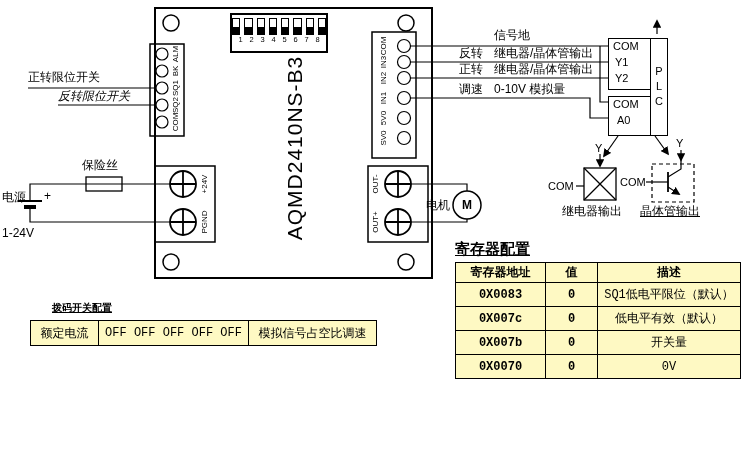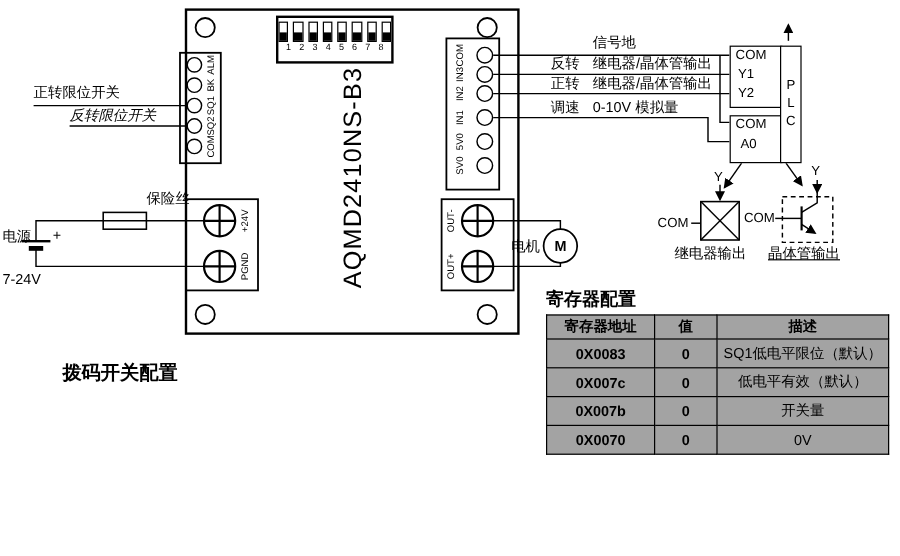--- a/index.html
+++ b/index.html
@@ -10,27 +10,27 @@
   .dip{position:absolute;border:2px solid #000;background:#fff;}
   .dip-slots{display:flex;gap:4px;justify-content:center;margin-top:3px;}
   .slot{width:7px;height:15px;border:1px solid #000;position:relative;background:#fff;}
   .slot::after{content:"";position:absolute;left:0;right:0;bottom:0;height:7px;background:#000;}
   .dip-nums{display:flex;gap:4px;justify-content:center;margin-top:1px;}
   .dip-nums span{width:7px;text-align:center;font-size:7.5px;line-height:8px;}
   .model{position:absolute;left:187px;top:134px;width:220px;height:28px;transform:rotate(-90deg);text-align:center;font-size:21px;letter-spacing:1px;}
   .plcbox{position:absolute;border:1.5px solid #000;background:#fff;}
   .plcbox span{position:absolute;font-size:11px;line-height:12px;white-space:nowrap;}
   .plcstrip{position:absolute;border:1.5px solid #000;display:flex;align-items:center;justify-content:center;writing-mode:vertical-rl;text-orientation:upright;font-size:11px;letter-spacing:3px;background:#fff;}
-  table.cfg{position:absolute;border-collapse:collapse;background:#a3a3a3;table-layout:fixed;}
+  table.cfg{position:absolute;border-collapse:collapse;background:#fef9c3;table-layout:fixed;font-family:Liberation Mono, monospace;}
   table.cfg th,table.cfg td{border:1px solid #000;font-size:12px;text-align:center;padding:1px 2px;overflow:hidden;white-space:nowrap;}
   table.cfg th{font-weight:bold;height:16px;}
   table.reg td{height:21px;}
   table.dipt td{height:22px;}
   .b{font-weight:bold;}
-  .title{position:absolute;font-weight:bold;white-space:nowrap;}
+  .title{position:absolute;font-weight:bold;white-space:nowrap;text-decoration:underline;}
 </style>
 </head>
 <body>
 
 <div class="canvas">
 
   <svg class="overlay" width="750" height="463" viewBox="0 0 750 463">
     <defs>
       <marker id="arr" viewBox="0 0 10 10" refX="8" refY="5" markerWidth="7" markerHeight="7" orient="auto-start-reverse">
         <path d="M0,0 L10,5 L0,10 z" fill="#000" stroke="none"></path>
@@ -155,24 +155,24 @@
   <span class="vtext" style="left:367px;top:112px;">5V0</span>
   <span class="vtext" style="left:367px;top:132px;">SV0</span>
 
   <span class="vtext" style="left:188px;top:178px;">+24V</span>
   <span class="vtext" style="left:188px;top:216px;">PGND</span>
   <span class="vtext" style="left:359px;top:178px;">OUT-</span>
   <span class="vtext" style="left:359px;top:216px;">OUT+</span>
 
   <div class="lbl" style="left:28px;top:70px;">正转限位开关</div>
   <div class="lbl" style="left:58px;top:89px;font-style:italic;">反转限位开关</div>
-  <div class="lbl" style="left:82px;top:158px;margin-left:40px;">保险丝</div>
+  <div class="lbl" style="left:82px;top:158px;">保险丝</div>
   <div class="lbl" style="left:2px;top:190px;">电源</div>
   <div class="lbl" style="left:44px;top:189px;">+</div>
-  <div class="lbl" style="left:2px;top:226px;">7-24V</div>
+  <div class="lbl" style="left:2px;top:226px;">1-24V</div>
 
   <div class="lbl" style="left:494px;top:28px;">信号地</div>
   <div class="lbl" style="left:459px;top:46px;">反转</div>
   <div class="lbl" style="left:494px;top:46px;">继电器/晶体管输出</div>
   <div class="lbl" style="left:459px;top:62px;">正转</div>
   <div class="lbl" style="left:494px;top:62px;">继电器/晶体管输出</div>
   <div class="lbl" style="left:459px;top:82px;">调速</div>
   <div class="lbl" style="left:494px;top:82px;">0-10V 模拟量</div>
 
   <div class="plcbox" style="left:608px;top:38px;width:42px;height:50px;">
@@ -190,28 +190,33 @@
   <div class="lbl" style="left:548px;top:179px;font-size:11px;">COM</div>
   <div class="lbl" style="left:562px;top:204px;">继电器输出</div>
 
   <div class="lbl" style="left:676px;top:136px;font-size:11px;">Y</div>
   <div class="lbl" style="left:620px;top:175px;font-size:11px;">COM</div>
   <div class="lbl" style="left:640px;top:204px;text-decoration:underline;">晶体管输出</div>
 
   <div class="lbl" style="left:426px;top:198px;">电机</div>
   <div class="lbl" style="left:461px;top:198px;width:12px;text-align:center;font-weight:bold;">M</div>
 
-  <div class="title" style="left:52px;top:301px;font-size:16px;">拨码开关配置</div>
+  <div class="title" style="left:52px;top:301px;font-size:10px;">拨码开关配置</div>
   <table class="cfg dipt" style="left:30px;top:320px;width:346px;">
     <colgroup>
         <col style="width:68px">
         <col style="width:150px">
         <col style="width:128px">
       </colgroup>
     <tbody>
+    <tr>
+      <td>额定电流</td>
+      <td>OFF OFF OFF OFF OFF</td>
+      <td>模拟信号占空比调速</td>
+    </tr>
   </tbody>
     </table>
 
   <div class="title" style="left:455px;top:240px;font-size:15px;">寄存器配置</div>
   <table class="cfg reg" style="left:455px;top:262px;width:285px;">
     <colgroup>
         <col style="width:90px">
         <col style="width:52px">
         <col style="width:143px">
       </colgroup>

